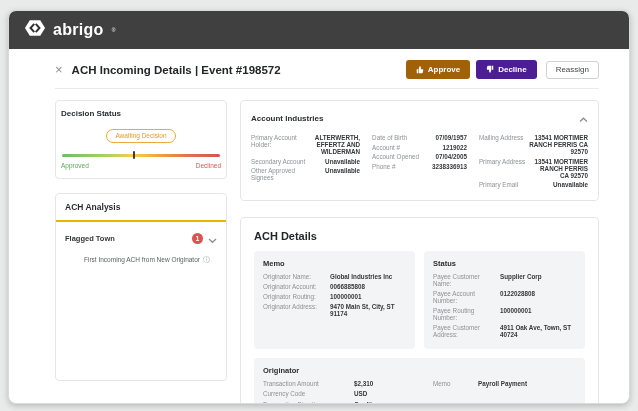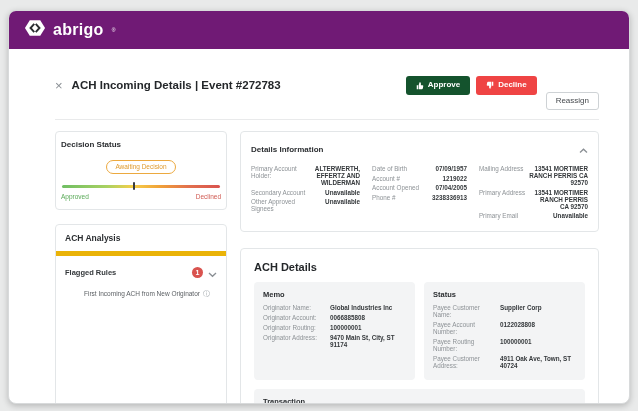--- a/index.html
+++ b/index.html
@@ -2,34 +2,34 @@
 <html><head>
 <meta charset="utf-8">
 <style>
   * { margin:0; padding:0; box-sizing:border-box; }
   body { font-family:"Liberation Sans", sans-serif; }
   .screen { position:relative; width:638px; height:411px; background:#e9eaea; overflow:hidden; }
   .window { position:absolute; left:8px; top:10px; width:622px; height:394px; background:#fff;
             border-radius:8px; border:1px solid #d8dadb; box-shadow:0 2px 6px rgba(0,0,0,.22); overflow:hidden; }
 
   
-  .topbar { height:38px; background:#701a75; display:flex; align-items:center; padding-left:15px; gap:7px; }
+  .topbar { height:38px; background:#404040; display:flex; align-items:center; padding-left:15px; gap:7px; }
   .logo-text { color:#fff; font-size:16px; font-weight:bold; letter-spacing:.3px; }
   .logo-tm { color:#fff; font-size:5px; vertical-align:super; margin-left:1px; }
 
   
   .content { position:relative; height:356px; padding:0 30px 0 46px; overflow:hidden; }
   .title-row { display:flex; align-items:center; padding:11px 0 9px; border-bottom:1px solid #e9eaeb; }
   .close-x { color:#8a8f94; font-size:13px; margin-right:9px; cursor:pointer; line-height:1; }
   .page-title { font-size:11.5px; font-weight:bold; color:#24272a; flex:1; }
   .btn { font-size:8px; border-radius:3px; padding:4px 9px; display:inline-flex; align-items:center; gap:4px;
          border:1px solid transparent; font-weight:bold; cursor:pointer; line-height:1; }
-  .btn-approve { background:#14532d; color:#fff;margin-left:32px; }
-  .btn-decline { background:#ef4444; color:#fff; margin-left:6px; }
-  .btn-reassign { background:#fff; color:#45494d; border-color:#ced2d5; margin-left:9px; font-weight:normal;margin-top:32px; }
+  .btn-approve { background:#a16207; color:#fff;margin-left:32px; }
+  .btn-decline { background:#4c1d95; color:#fff; margin-left:6px;align-items:flex-end; }
+  .btn-reassign { background:#fff; color:#45494d; border-color:#ced2d5; margin-left:9px; font-weight:normal; }
 
   .main { display:flex; gap:13px; padding-top:11px; }
   .left-col { width:172px; flex-shrink:0; }
   .right-col { flex:1; min-width:0; }
   .card { border:1px solid #e3e6e8; border-radius:4px; background:#fff; }
 
   
   .decision-card { padding:8px 5px 9px; }
   .card-title { font-size:8px; font-weight:bold; color:#2b2e31; }
   .badge-row { text-align:center; margin-top:6px; }
@@ -38,21 +38,21 @@
   .gauge { position:relative; margin-top:8px; height:8px; }
   .gauge-track { position:absolute; left:1px; right:1px; top:3px; height:3px; border-radius:2px;
                  background:linear-gradient(to right,#6fbe63 0%,#a8d162 28%,#f6cf4a 45%,#f0a138 62%,#e2704d 80%,#d9534f 100%); }
   .gauge-marker { position:absolute; left:45%; top:0; width:2px; height:8px; background:#3a3d40; border-radius:1px; }
   .gauge-labels { display:flex; justify-content:space-between; margin-top:3px; font-size:6.5px; }
   .g-approved { color:#58a956; }
   .g-declined { color:#d05a52; }
 
   
   .analysis-card { margin-top:14px; height:188px; }
-  .analysis-header { padding:8px 9px; border-bottom:5px solid #eab308; font-size:8.5px; font-weight:bold; color:#2b2e31; }
+  .analysis-header { padding:8px 9px; border-bottom:2px solid #eab308; font-size:8.5px; font-weight:bold; color:#2b2e31; }
   .flagged-row { display:flex; align-items:center; padding:8px 9px 5px; cursor:pointer; }
   .flagged-label { font-size:7.5px; color:#34383b; flex:1; font-weight:bold; }
   .count-badge { width:11px; height:11px; border-radius:50%; background:#d9534f; color:#fff; font-size:7px;
                  display:inline-flex; align-items:center; justify-content:center; margin-right:5px; font-weight:bold; }
   .rule-row { padding:3px 9px 0 28px; font-size:6.5px; color:#5a5e62; display:flex; align-items:flex-start; gap:3px; }
   .info-glyph { color:#9aa0a5; font-size:7px; line-height:1; }
 
   
   .account-card { padding:8px 10px 9px; }
   .acct-header { display:flex; align-items:center; justify-content:space-between; }
@@ -91,21 +91,21 @@
         </svg>
       </span>
       <span class="logo-text">abrigo</span>
       <span class="logo-tm">®</span>
     </div>
 
     <div class="content">
 
       <div class="title-row">
         <span class="close-x">×</span>
-        <span class="page-title">ACH Incoming Details | Event #272783</span>
+        <span class="page-title">ACH Incoming Details | Event #198572</span>
         <button class="btn btn-approve">
           <svg width="8" height="9" viewBox="0 0 11 12">
               <path fill="#fff" d="M1 5.5h1.8V11H1zM3.6 11h4.6c.55 0 1.02-.38 1.13-.92l.62-3.1A1.05 1.05 0 0 0 8.92 5.7H6.7V3.1C6.7 2.2 6 1.5 5.1 1.5h-.2L3.6 5.5z"></path>
             </svg>
           <span>Approve</span>
         </button>
         <button class="btn btn-decline">
           <svg width="8" height="9" viewBox="0 0 11 12">
               <path fill="#fff" transform="rotate(180 5.5 6)" d="M1 5.5h1.8V11H1zM3.6 11h4.6c.55 0 1.02-.38 1.13-.92l.62-3.1A1.05 1.05 0 0 0 8.92 5.7H6.7V3.1C6.7 2.2 6 1.5 5.1 1.5h-.2L3.6 5.5z"></path>
             </svg>
@@ -129,41 +129,41 @@
             </div>
             <div class="gauge-labels">
               <span class="g-approved">Approved</span>
               <span class="g-declined">Declined</span>
             </div>
           </div>
 
           <div class="card analysis-card">
             <div class="analysis-header">ACH Analysis</div>
             <div class="flagged-row">
-              <span class="flagged-label">Flagged Rules</span>
+              <span class="flagged-label">Flagged Town</span>
               <span class="count-badge">1</span>
               <span>
                 <svg width="9" height="6" viewBox="0 0 9 6">
                     <polyline points="1,1 4.5,4.3 8,1" fill="none" stroke="#8a8f94" stroke-width="1.3"></polyline>
                   </svg>
               </span>
             </div>
             <div class="rule-row">
               <span>First Incoming ACH from New Originator</span>
               <span class="info-glyph">ⓘ</span>
             </div>
           </div>
 
         </div>
 
         <div class="right-col">
 
           <div class="card account-card">
             <div class="acct-header">
-              <span class="card-title">Details Information</span>
+              <span class="card-title">Account Industries</span>
               <span>
                 <svg width="9" height="6" viewBox="0 0 9 6">
                     <polyline points="1,4.5 4.5,1.2 8,4.5" fill="none" stroke="#8a8f94" stroke-width="1.3"></polyline>
                   </svg>
               </span>
             </div>
             <div class="acct-cols">
               <div class="acct-col c1">
                 <div class="f-row">
                   <span class="f-label">Primary Account Holder:</span>
@@ -252,21 +252,21 @@
                     <span class="p-label">Payee Routing Number:</span>
                     <span class="p-value">100000001</span>
                   </div>
                   <div class="p-row">
                     <span class="p-label">Payee Customer Address:</span>
                     <span class="p-value">4911 Oak Ave, Town, ST 40724</span>
                   </div>
                 </div>
 
                 <div class="gray-panel transaction-panel">
-                  <div class="panel-title">Transaction</div>
+                  <div class="panel-title">Originator</div>
                   <div class="t-row">
                     <span class="p-label">Transaction Amount</span>
                     <span class="p-value">$2,310</span>
                     <span class="p-label">Memo</span>
                     <span class="p-value">Payroll Payment</span>
                   </div>
                   <div class="t-row">
                     <span class="p-label">Currency Code</span>
                     <span class="p-value">USD</span>
                   </div>

